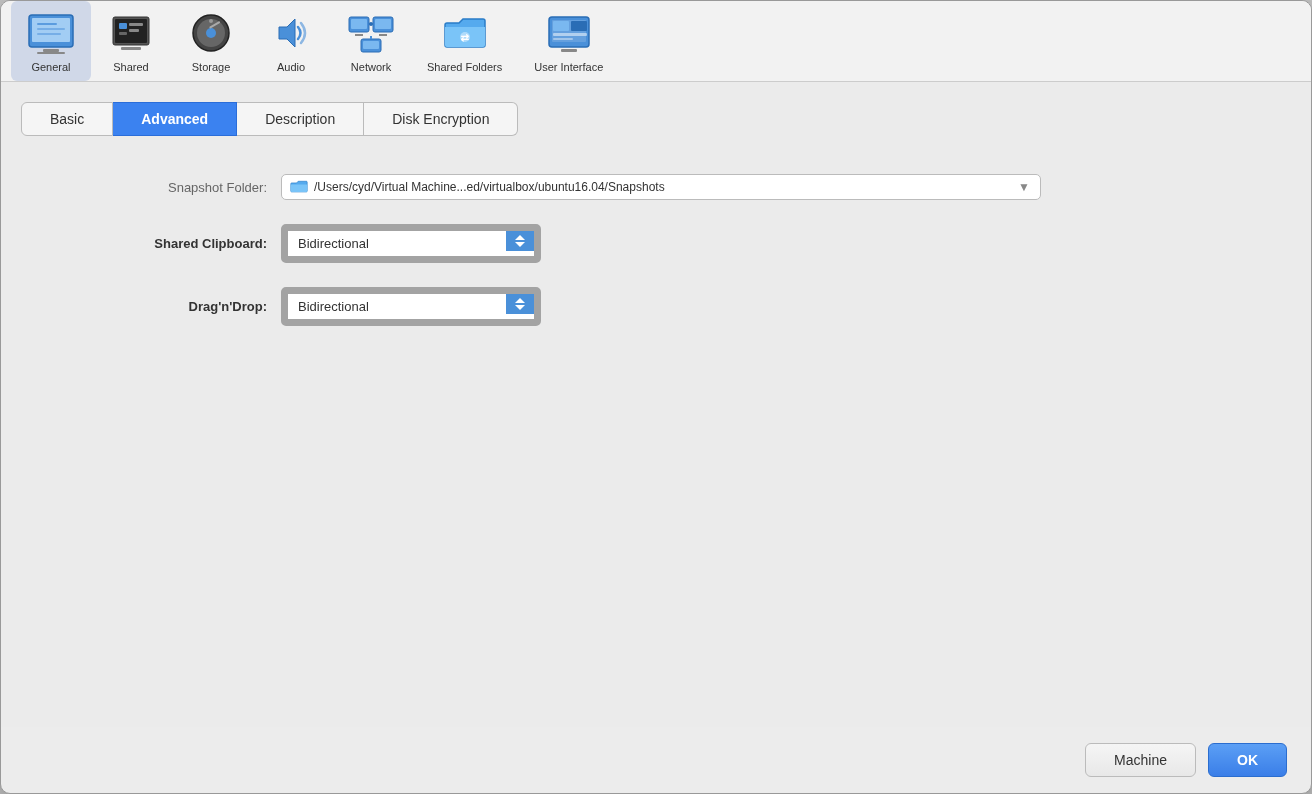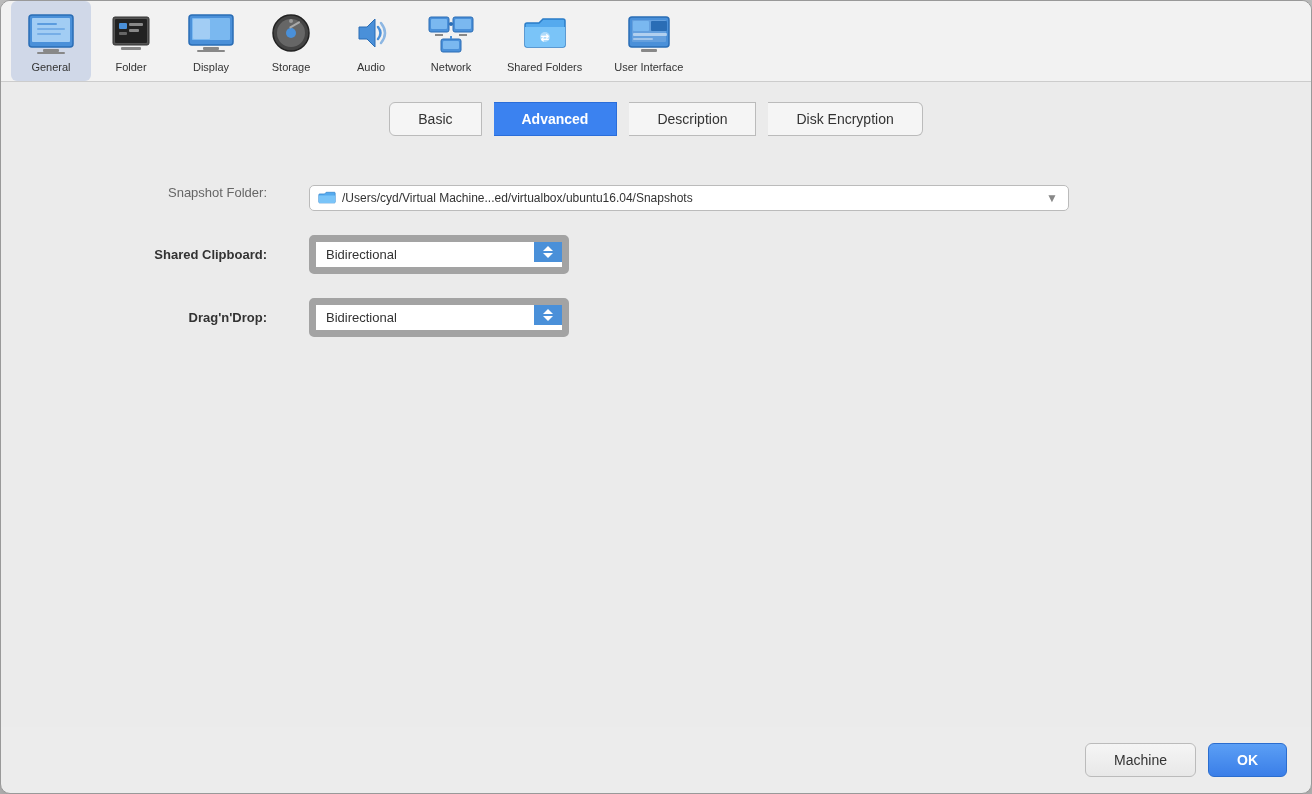--- a/index.html
+++ b/index.html
@@ -93,23 +93,23 @@
     }
     .content {
       flex: 1;
       display: flex;
       flex-direction: column;
       padding: 20px;
       background: #ebebeb;
     }
     .tabs {
       display: flex;
-      justify-content: center;
+      justify-content: flex-start;
       margin-bottom: 28px;
-      gap: 12px;
+      gap: 0;
     }
     .tab {
       padding: 8px 28px;
       font-size: 14px;
       cursor: pointer;
       border: 1px solid #bbb;
       background: #f5f5f5;
       color: #333;
       font-weight: 500;
     }
@@ -125,21 +125,20 @@
     .form-area {
       display: flex;
       flex-direction: column;
       gap: 24px;
       padding: 0 40px;
       margin-top: 10px;
     }
     .form-row {
       display: flex;
       align-items: center;
-      gap: 28px;
     }
     .form-label {
       font-size: 13px;
       font-weight: 700;
       color: #333;
       min-width: 220px;
       text-align: right;
       padding-right: 14px;
     }
     .form-label.light {
@@ -148,21 +147,20 @@
     }
     .folder-input-wrapper {
       display: flex;
       align-items: center;
       background: white;
       border: 1px solid #bbb;
       border-radius: 5px;
       padding: 4px 8px;
       width: 760px;
       gap: 6px;
-      margin-top: 11px;
     }
     .folder-icon-small {
       width: 18px;
       height: 14px;
       flex-shrink: 0;
     }
     .folder-input-text {
       flex: 1;
       font-size: 12px;
       color: #333;
@@ -274,35 +272,23 @@
           <rect x="6" y="8" width="36" height="28" rx="2" fill="#555" stroke="#333" stroke-width="1"></rect>
           <rect x="8" y="10" width="32" height="24" rx="1" fill="#222"></rect>
 
           <rect x="12" y="14" width="8" height="6" rx="1" fill="#4a90d9"></rect>
           <rect x="22" y="14" width="14" height="3" rx="1" fill="#888"></rect>
           <rect x="22" y="20" width="10" height="3" rx="1" fill="#888"></rect>
           <rect x="12" y="23" width="8" height="3" rx="1" fill="#666"></rect>
           <rect x="14" y="38" width="20" height="3" rx="1" fill="#888"></rect>
         </svg>
       </div>
-      <span class="toolbar-label">Folder</span>
-    </div>
-
-    <div class="toolbar-item">
-      <div class="toolbar-icon">
-        <svg width="48" height="48" viewBox="0 0 48 48">
-          <rect x="2" y="6" width="44" height="30" rx="3" fill="#4a90d9" stroke="#2a6db5" stroke-width="1.5"></rect>
-          <rect x="5" y="9" width="38" height="22" rx="1" fill="#7ab8f0"></rect>
-          <rect x="16" y="38" width="16" height="3" rx="1" fill="#888"></rect>
-          <rect x="10" y="41" width="28" height="2" rx="1" fill="#888"></rect>
-          <rect x="6" y="10" width="17" height="20" rx="1" fill="white" opacity="0.3"></rect>
-        </svg>
-      </div>
-      <span class="toolbar-label">Display</span>
-    </div>
+      <span class="toolbar-label">Shared</span>
+    </div>
+
 
     <div class="toolbar-item">
       <div class="toolbar-icon">
         <svg width="48" height="48" viewBox="0 0 48 48">
           <circle cx="24" cy="24" r="18" fill="#444" stroke="#222" stroke-width="1.5"></circle>
           <circle cx="24" cy="24" r="14" fill="#666"></circle>
           <circle cx="24" cy="24" r="5" fill="#4a90d9"></circle>
           <circle cx="24" cy="12" r="2" fill="#999"></circle>
 
           <rect x="22" y="18" width="12" height="2" rx="1" fill="#aaa" transform="rotate(-30 22 18)"></rect>

